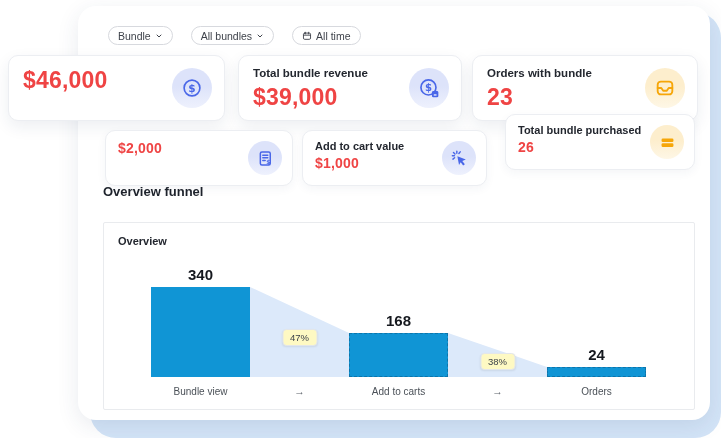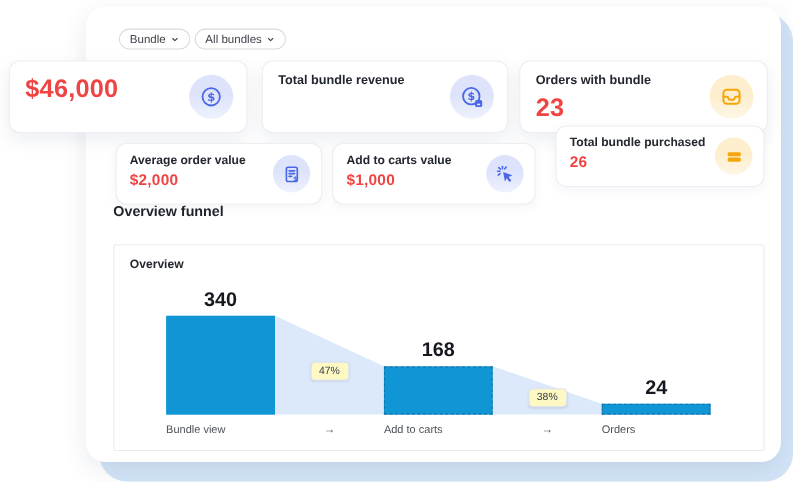--- a/index.html
+++ b/index.html
@@ -14,21 +14,21 @@
   .blue-page {
     position:absolute; left:90px; top:12px; right:0; bottom:0;
     background:#d3e4f7; border-radius:26px; z-index:1;
   }
   .panel {
     position:absolute; left:78px; top:6px; width:632px; height:414px;
     background:#ffffff; border-radius:18px; z-index:2;
     box-shadow:0 6px 22px rgba(40,60,100,.10);
   }
   
-  .pills { position:absolute; left:108px; top:26px; display:flex; gap:4px; z-index:4; }
+  .pills { position:absolute; left:108px; top:26px; display:flex; gap:18px; z-index:4; }
   .pill {
     display:flex; align-items:center; gap:4px;
     height:19px; padding:0 9px; background:#fff;
     border:1px solid #d7d9de; border-radius:10px;
     font-size:10.5px; color:#3f434b; cursor:pointer; white-space:nowrap;
   }
   .pill svg { display:block; }
   
   .card {
     position:absolute; background:#fff; border:1px solid #eceef2;
@@ -73,31 +73,31 @@
     position:absolute; left:47px; bottom:10px; height:134px;
     display:flex; align-items:flex-end;
   }
   .fcol { position:relative; width:99px; height:134px; }
   .fbar {
     position:absolute; left:0; right:0; bottom:22px;
   }
   .fbar.dashed { border:1px dashed rgba(12,86,130,.5); }
   .fnum {
     position:absolute; left:0; right:0; text-align:center;
-    font-size:18px; font-weight:700; color:#15181e;
+    font-size:15px; font-weight:700; color:#15181e;
   }
   .fconn { position:absolute; left:0; right:0; bottom:22px; }
   .fbadge {
     position:absolute; left:50%; transform:translateX(-50%);
     background:#fef9c3; border:1px solid #e3e6ea; border-radius:4px;
     padding:2px 7px; font-size:9.5px; color:#3c424a;
     box-shadow:0 1px 2px rgba(0,0,0,.08); white-space:nowrap;
   }
   .flabel {
-    position:absolute; left:0; right:0; bottom:2px; 
+    position:absolute; left:0; right:0; bottom:2px; text-align:center;
     font-size:10px; color:#4b5158;
   }
   .farrow {
     position:absolute; left:0; right:0; bottom:2px; text-align:center;
     font-size:10.5px; color:#5a6068;
   }
 </style>
 </head>
 <body>
 
@@ -110,33 +110,41 @@
     <svg width="8" height="8" viewBox="0 0 24 24" fill="none" stroke="#3f434b" stroke-width="3" stroke-linecap="round" stroke-linejoin="round">
         <path d="M6 9l6 6 6-6"></path>
       </svg>
   </div>
   <div class="pill">
     <span>All bundles</span>
     <svg width="8" height="8" viewBox="0 0 24 24" fill="none" stroke="#3f434b" stroke-width="3" stroke-linecap="round" stroke-linejoin="round">
         <path d="M6 9l6 6 6-6"></path>
       </svg>
   </div>
+  <div class="pill">
+    <svg width="10" height="10" viewBox="0 0 24 24" fill="none" stroke="#3f434b" stroke-width="2.2" stroke-linecap="round">
+        <rect x="3.5" y="5" width="17" height="15" rx="3"></rect>
+        <path d="M3.5 10h17M8 3v4M16 3v4"></path>
+      </svg>
+    <span>All time</span>
+  </div>
 </div>
 
 <div class="card theme-blue" id="card-r1-1">
   <div class="value">$46,000</div>
   <div class="icon-circle">
     <svg width="22" height="22" viewBox="0 0 24 24">
         <circle cx="12" cy="12" r="8.6" fill="none" stroke="currentColor" stroke-width="1.8"></circle>
         <text x="12" y="16" text-anchor="middle" font-size="11.5" font-weight="bold" font-family="DejaVu Sans, sans-serif" fill="currentColor">$</text>
       </svg>
   </div>
 </div>
 <div class="card theme-blue" id="card-r1-2">
   <div class="title">Total bundle revenue</div>
+  <div class="value">$39,000</div>
   <div class="icon-circle">
     <svg width="22" height="22" viewBox="0 0 24 24">
         <circle cx="11.4" cy="11.4" r="8.2" fill="none" stroke="currentColor" stroke-width="1.8"></circle>
         <text x="11.4" y="15.2" text-anchor="middle" font-size="11" font-weight="bold" font-family="DejaVu Sans, sans-serif" fill="currentColor">$</text>
         <rect x="15.2" y="15.2" width="7" height="7" rx="1.6" fill="currentColor"></rect>
         <rect x="17.2" y="18.8" width="3" height="1.6" fill="#dde3fa"></rect>
       </svg>
   </div>
 </div>
 <div class="card theme-orange" id="card-r1-3">
@@ -144,32 +152,31 @@
   <div class="value">23</div>
   <div class="icon-circle">
     <svg width="22" height="22" viewBox="0 0 24 24" fill="none" stroke="currentColor" stroke-width="2" stroke-linecap="round" stroke-linejoin="round">
         <rect x="4" y="5" width="16" height="14" rx="3.5"></rect>
         <path d="M4 12h4l2 3h4l2-3h4"></path>
       </svg>
   </div>
 </div>
 
 <div class="card small theme-blue" id="card-r2-1">
-  <div class="title">Average order value</div>
   <div class="value">$2,000</div>
   <div class="icon-circle">
     <svg width="19" height="19" viewBox="0 0 24 24" fill="none" stroke="currentColor" stroke-width="1.9" stroke-linecap="round">
         <rect x="5.5" y="3.8" width="12.5" height="16.4" rx="2"></rect>
         <path d="M8.6 8h6.3M8.6 11.2h6.3M8.6 14.4h3"></path>
         <text x="15.6" y="19.4" text-anchor="middle" font-size="7.5" font-weight="bold" font-family="DejaVu Sans, sans-serif" fill="currentColor" stroke="none">$</text>
       </svg>
   </div>
 </div>
 <div class="card small theme-blue" id="card-r2-2">
-  <div class="title">Add to carts value</div>
+  <div class="title">Add to cart value</div>
   <div class="value">$1,000</div>
   <div class="icon-circle">
     <svg width="19" height="19" viewBox="0 0 24 24">
         <path d="M9.3 9.3 L20 13.3 L15.5 15 L18.8 19.2 L16.6 20.9 L13.5 16.6 L11.4 20.2 Z" fill="currentColor"></path>
         <g stroke="currentColor" stroke-width="1.8" stroke-linecap="round" fill="none">
           <path d="M8.6 2.9v2.6"></path>
           <path d="M3 8.5h2.6"></path>
           <path d="M4.4 4.3l1.9 1.9"></path>
           <path d="M12.9 3.6l-1.7 2.1"></path>
           <path d="M3.7 12.8l2.1-1.7"></path>

